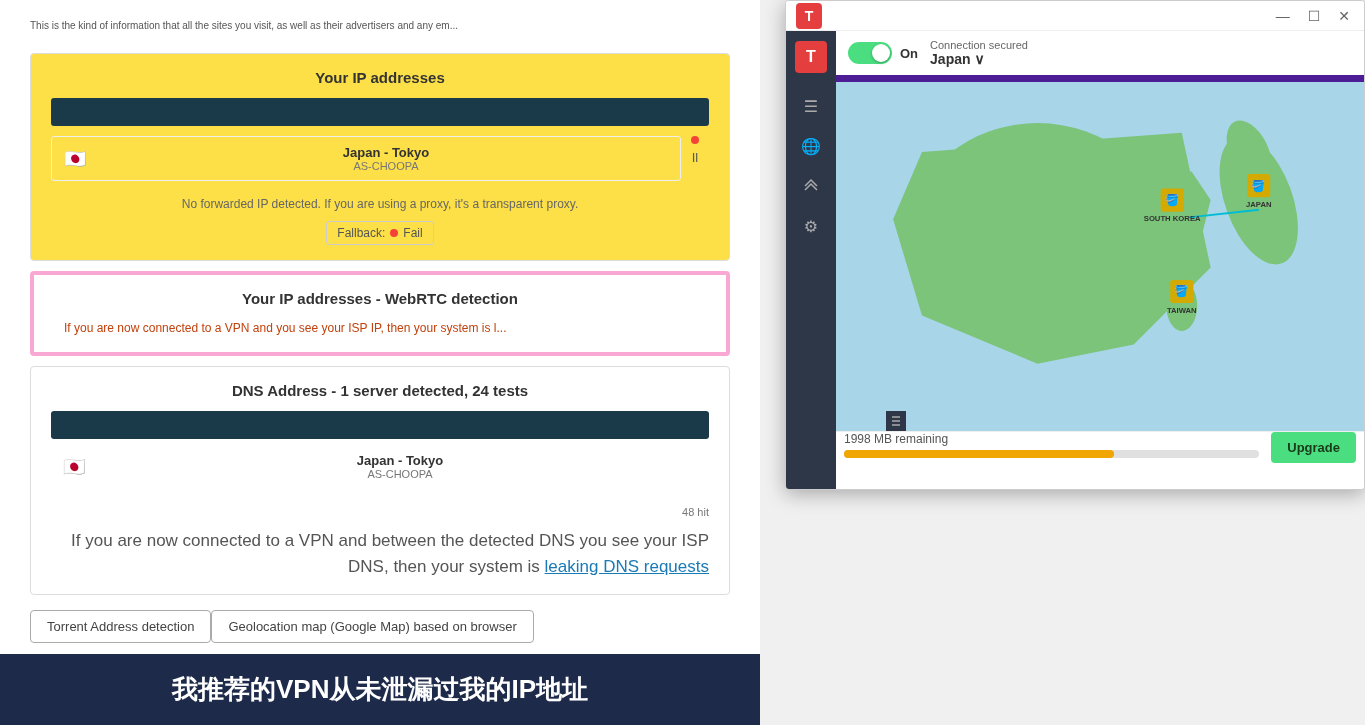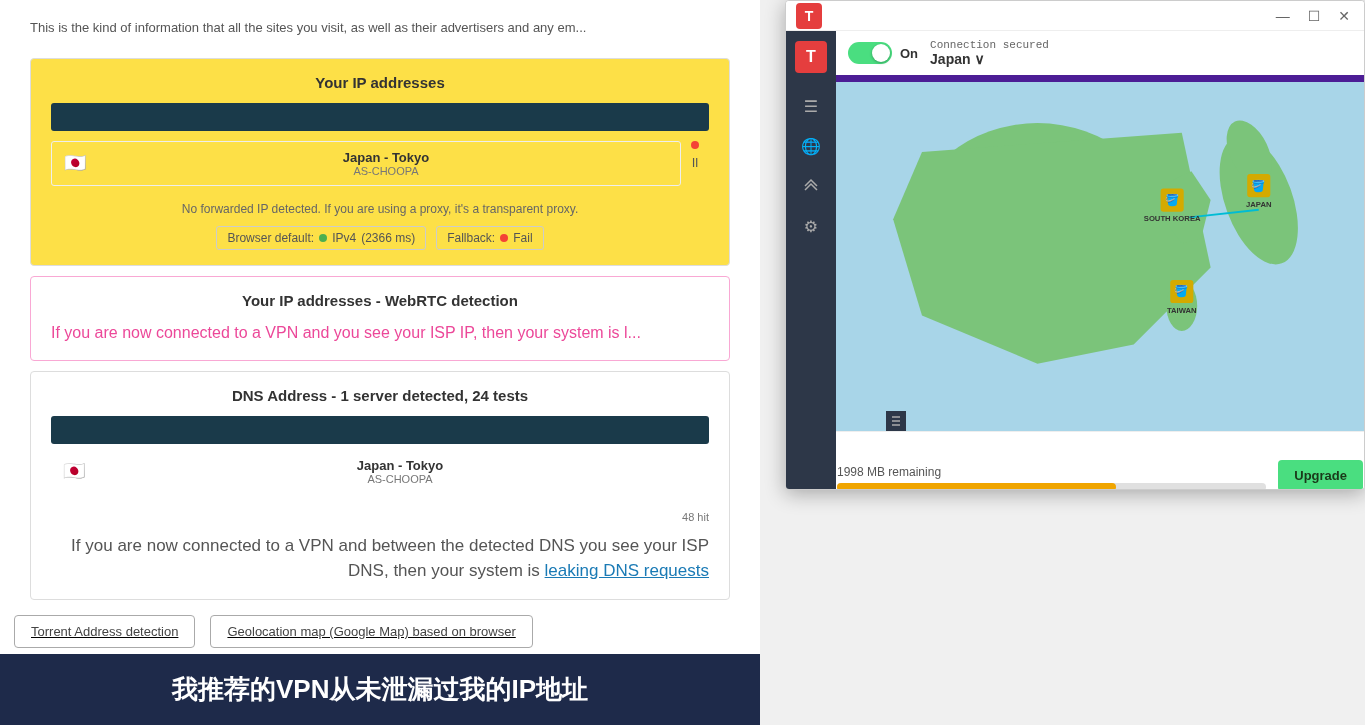--- a/index.html
+++ b/index.html
@@ -18,21 +18,21 @@
       top: 0;
       left: 0;
       width: 760px;
       height: 725px;
       background: #fff;
       overflow: hidden;
     }
 
     .top-text {
       padding: 18px 30px 10px 30px;
-      font-size: 13px;
+      font-size: 10px;
       color: #555;
       line-height: 1.5;
     }
 
     
     .section-card {
       margin: 10px 30px;
       border: 1px solid #ddd;
       border-radius: 4px;
       background: #fde047;
@@ -128,29 +128,29 @@
     .dot-red {
       width: 8px; height: 8px;
       border-radius: 50%;
       background: #f44336;
       display: inline-block;
     }
 
     
     .webrtc-section {
       margin: 10px 30px;
-      border: 1px solid #f9a8d4;
+      border: 4px solid #f9a8d4;
       border-radius: 4px;
       background: #fff;
-      padding: 15px 20px;
+      padding: 15px 30px;
     }
 
     .webrtc-desc {
-      font-size: 16px;
-      color: #ec4899;
+      font-size: 12px;
+      color: #c2410c;
       line-height: 1.5;
     }
 
     .webrtc-desc a {
       color: #1a7ab5;
       text-decoration: underline;
     }
 
     
     .dns-section {
@@ -191,23 +191,21 @@
     }
 
     .dns-warning a {
       color: #1a7ab5;
       text-decoration: underline;
     }
 
     
     .bottom-buttons {
       display: flex;
-      gap: 15px;
-      margin: 15px 14px;
-      text-decoration: underline;
+      margin: 15px 30px;
     }
 
     .btn-outline {
       border: 1px solid #aaa;
       border-radius: 4px;
       padding: 8px 16px;
       font-size: 13px;
       color: #444;
       background: #fff;
       cursor: pointer;
@@ -364,21 +362,20 @@
       color: #333;
     }
 
     .connection-info {
       margin-left: 12px;
     }
 
     .connection-secured {
       font-size: 11px;
       color: #666;
-      font-family: Liberation Mono, monospace;
     }
 
     .connection-country {
       font-size: 14px;
       font-weight: bold;
       color: #333;
       display: flex;
       align-items: center;
       gap: 4px;
       cursor: pointer;
@@ -398,22 +395,22 @@
     
     .vpn-bottom-bar {
       position: absolute;
       bottom: 0;
       left: 0;
       right: 0;
       height: 60px;
       background: rgba(255,255,255,0.9);
       border-top: 1px solid #eee;
       display: flex;
-      align-items: flex-end;
-      padding: 0 1px;
+      align-items: flex-start;
+      padding: 0 8px;
       gap: 12px;
     }
 
     .data-remaining {
       font-size: 12px;
       color: #555;
       flex: 1;
     }
 
     .data-bar-outer {
@@ -481,26 +478,20 @@
           </div>
         </div>
       </div>
       <div style="display:flex; align-items:center; gap:6px; padding-right:10px;flex-direction:column;">
         <span class="dot-red"></span>
         <span style="font-size:13px; color:#555;">Il</span>
       </div>
     </div>
     <div class="no-forwarded">No forwarded IP detected. If you are using a proxy, it's a transparent proxy.</div>
     <div class="browser-info">
-      <div class="browser-tag">
-        <span>Browser default:</span>
-        <span class="dot-green"></span>
-        <span>IPv4</span>
-        <span>(2366 ms)</span>
-      </div>
       <div class="browser-tag">
         <span>Fallback:</span>
         <span class="dot-red"></span>
         <span>Fail</span>
       </div>
     </div>
   </div>
 
   <div class="webrtc-section">
     <div class="section-title">Your IP addresses - WebRTC detection</div>

